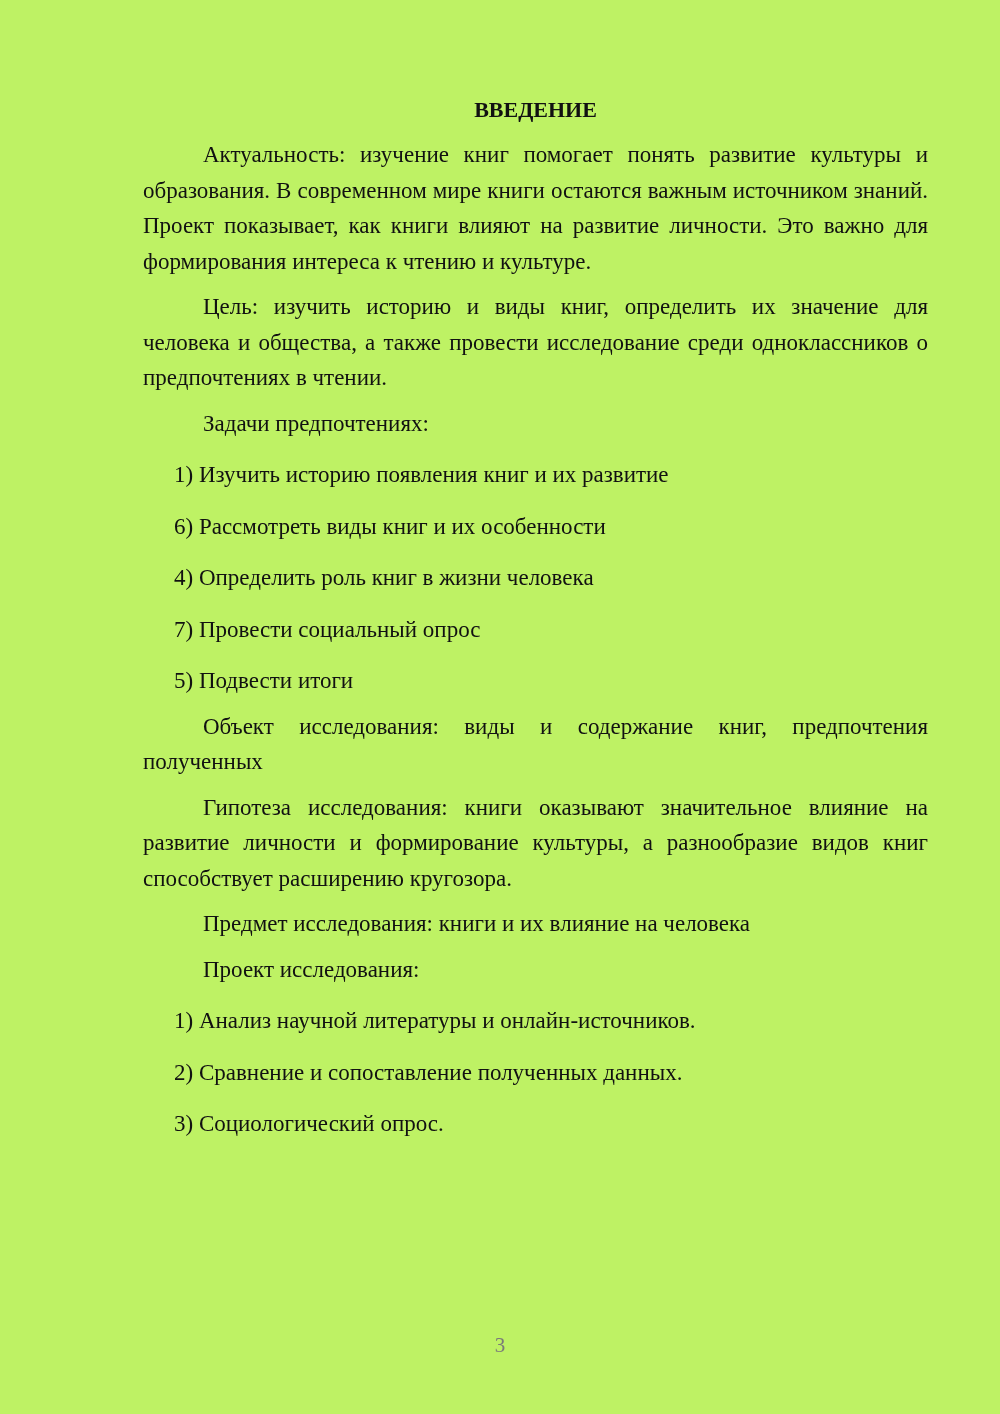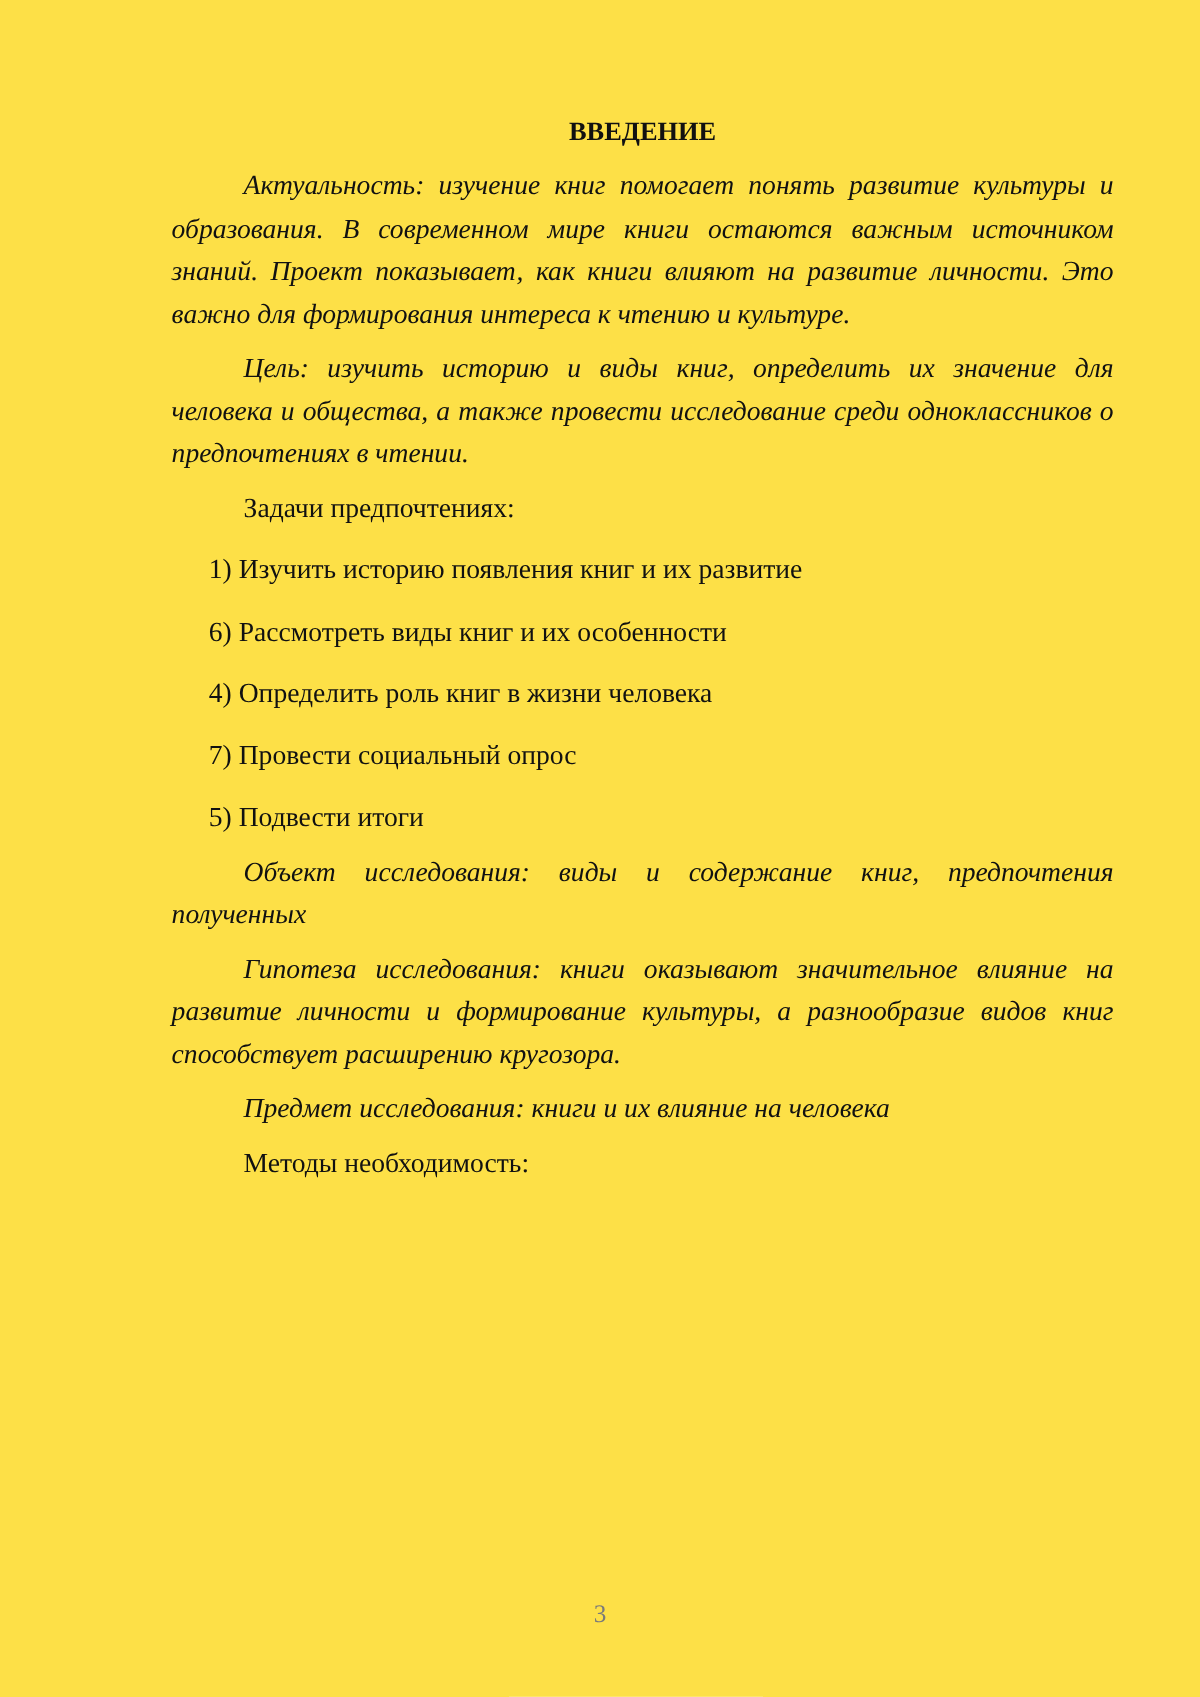--- a/index.html
+++ b/index.html
@@ -13,42 +13,41 @@
       position: relative;
       overflow: hidden;
       font-family: "Liberation Serif", "DejaVu Serif", serif;
       color: #111111;
     }
     .page {
       position: absolute;
       left: 0; top: 0;
       width: 1000px;
       height: 1414px;
-      background: #fde047;
+      background: #bef264;
     }
     .content {
       position: absolute;
       left: 143px;
       top: 92px;
       width: 785px;
       font-size: 23px;
       line-height: 35.5px;
     }
     .title {
       text-align: center;
       font-weight: bold;
       font-size: 22px;
       margin: 0 0 10px 0;
       line-height: 35px;
     }
     .para {
       text-indent: 60px;
       text-align: justify;
       margin: 0 0 10px 0;
-      font-style: italic;
     }
     .label {
       text-indent: 60px;
       margin: 0 0 10px 0;
     }
     .list {
       margin: 0;
       padding: 0;
       list-style: none;
     }
@@ -83,17 +82,22 @@
       <li class="list-item">6) Рассмотреть виды книг и их особенности</li>
       <li class="list-item">4) Определить роль книг в жизни человека</li>
       <li class="list-item">7) Провести социальный опрос</li>
       <li class="list-item">5) Подвести итоги</li>
     </ul>
 
     <p class="para">Объект исследования: виды и содержание книг, предпочтения полученных</p>
     <p class="para">Гипотеза исследования: книги оказывают значительное влияние на развитие личности и формирование культуры, а разнообразие видов книг способствует расширению кругозора.</p>
     <p class="para">Предмет исследования: книги и их влияние на человека</p>
 
-    <p class="label">Методы необходимость:</p>
+    <p class="label">Проект исследования:</p>
+    <ul class="list">
+      <li class="list-item">1) Анализ научной литературы и онлайн-источников.</li>
+      <li class="list-item">2) Сравнение и сопоставление полученных данных.</li>
+      <li class="list-item">3) Социологический опрос.</li>
+    </ul>
   </div>
 
   <div class="page-number">3</div>
 </div>
 
 </body></html>

